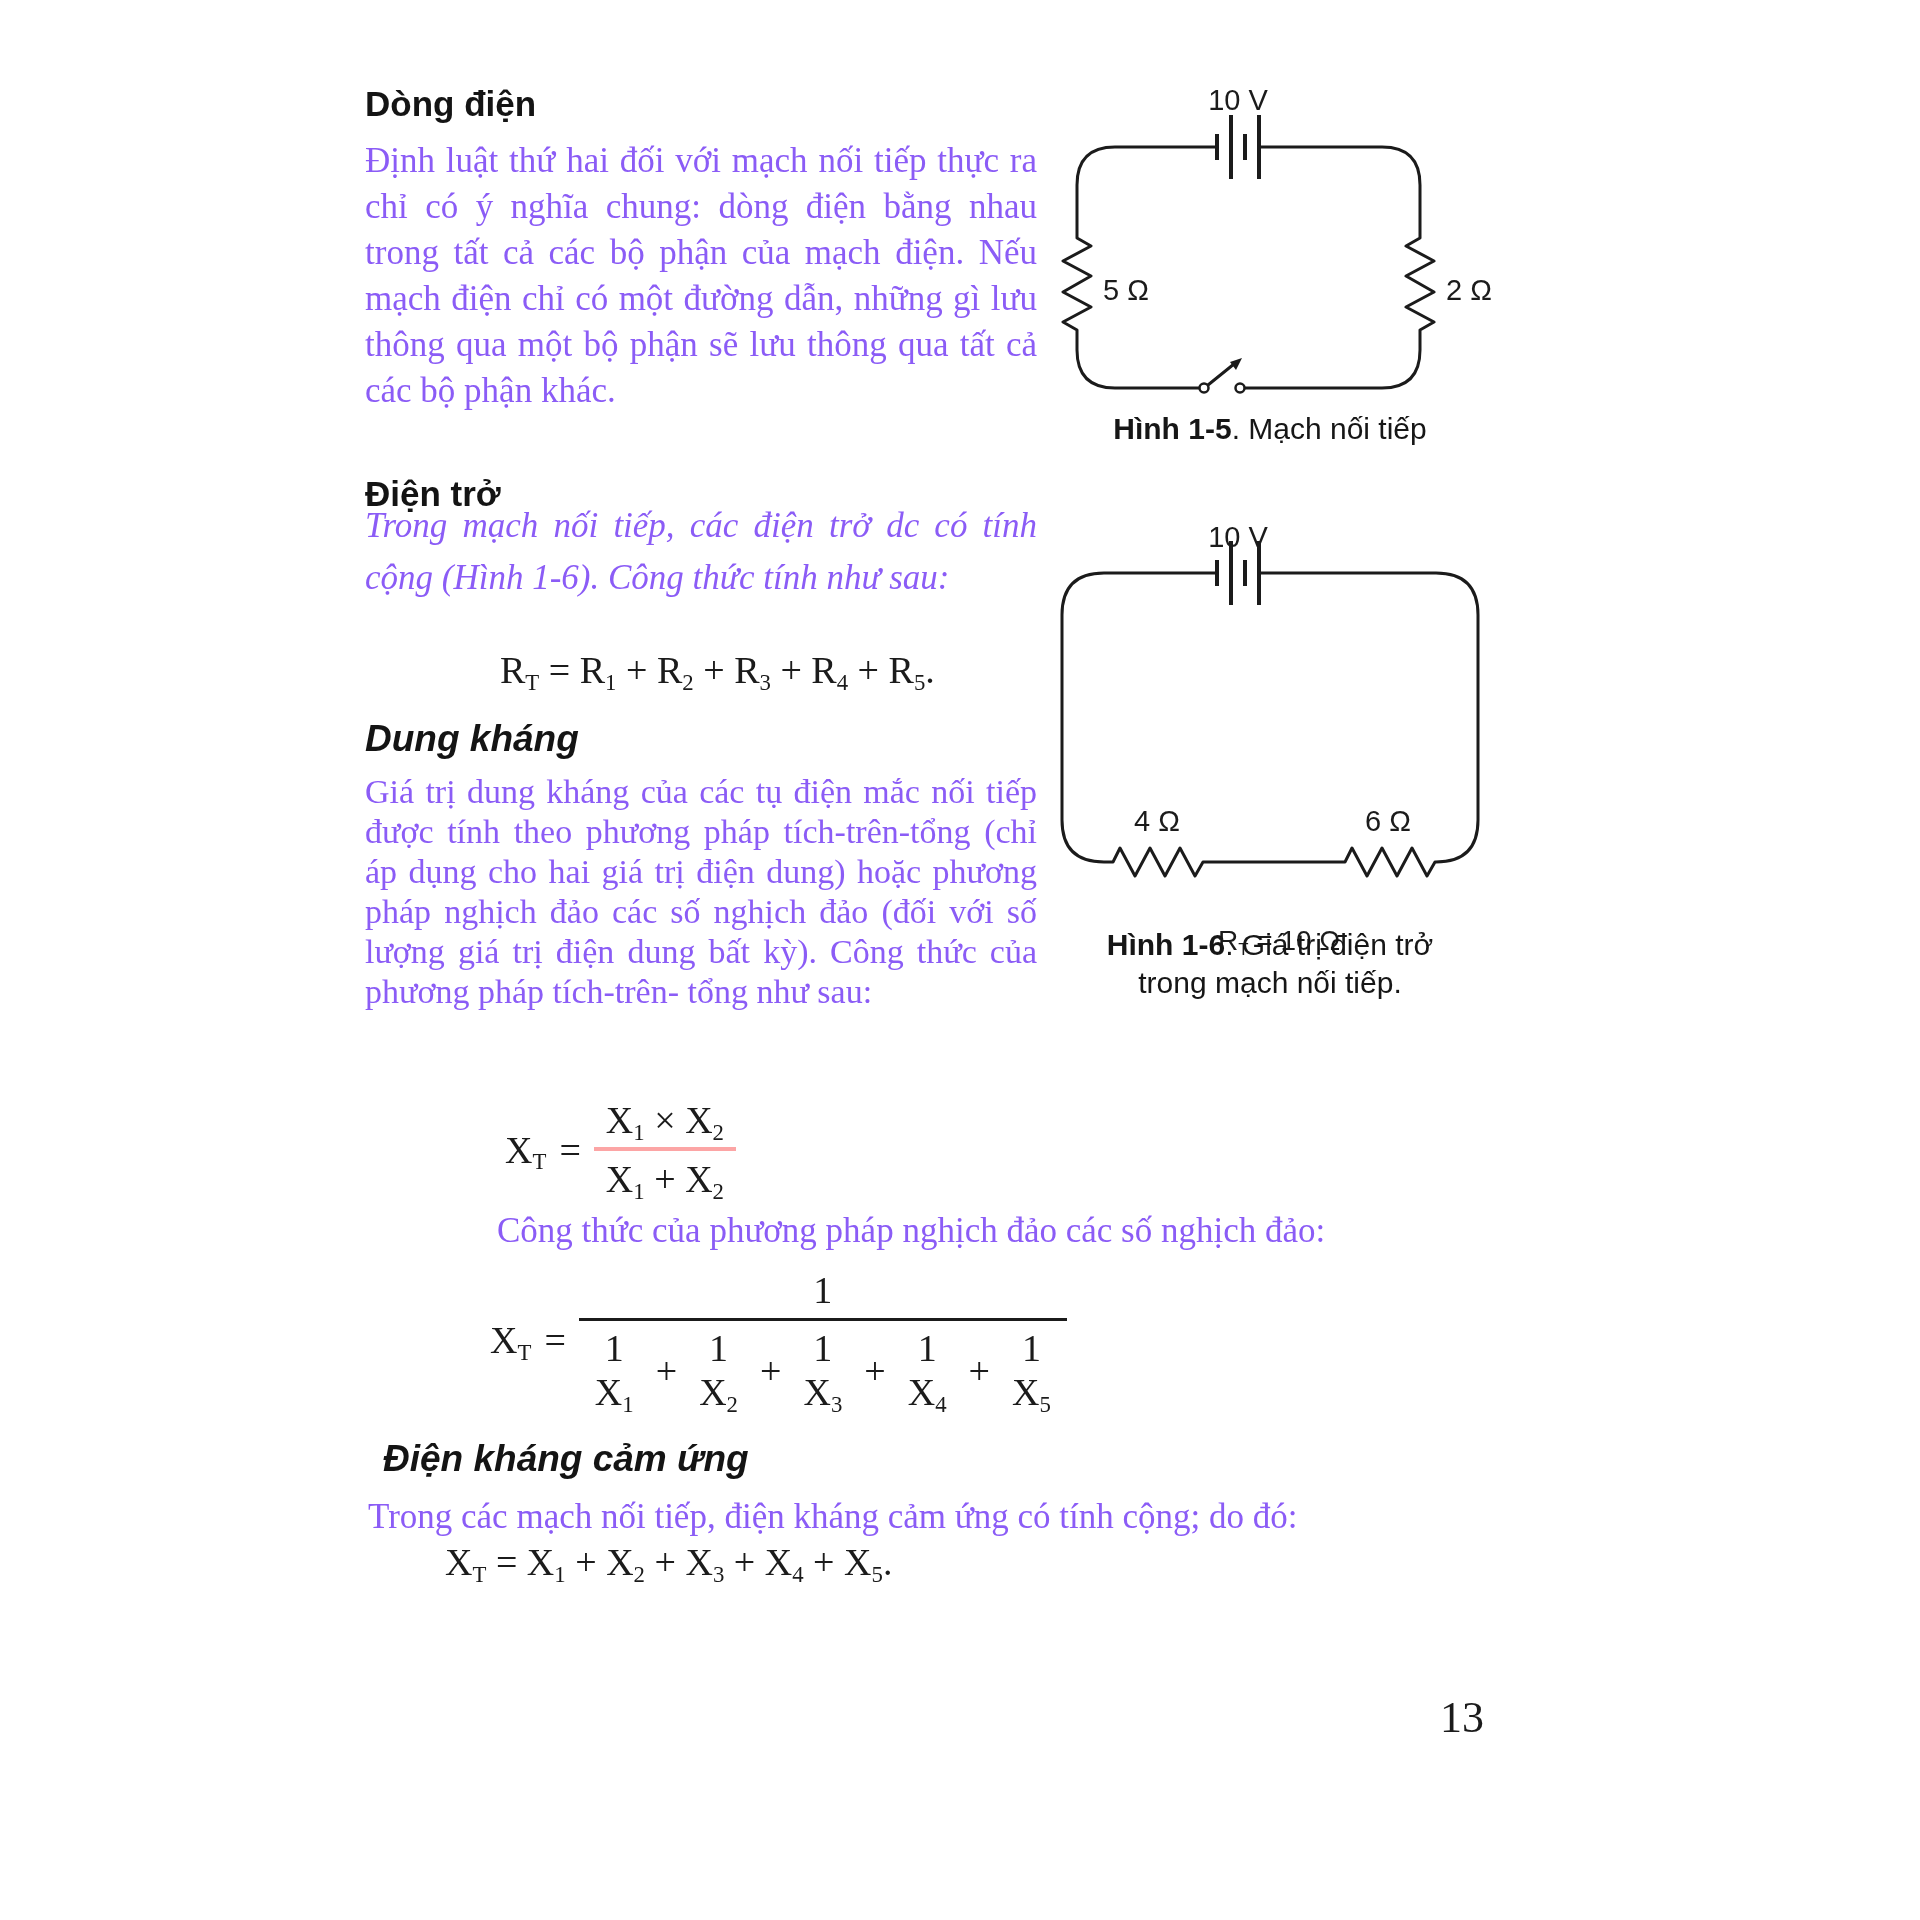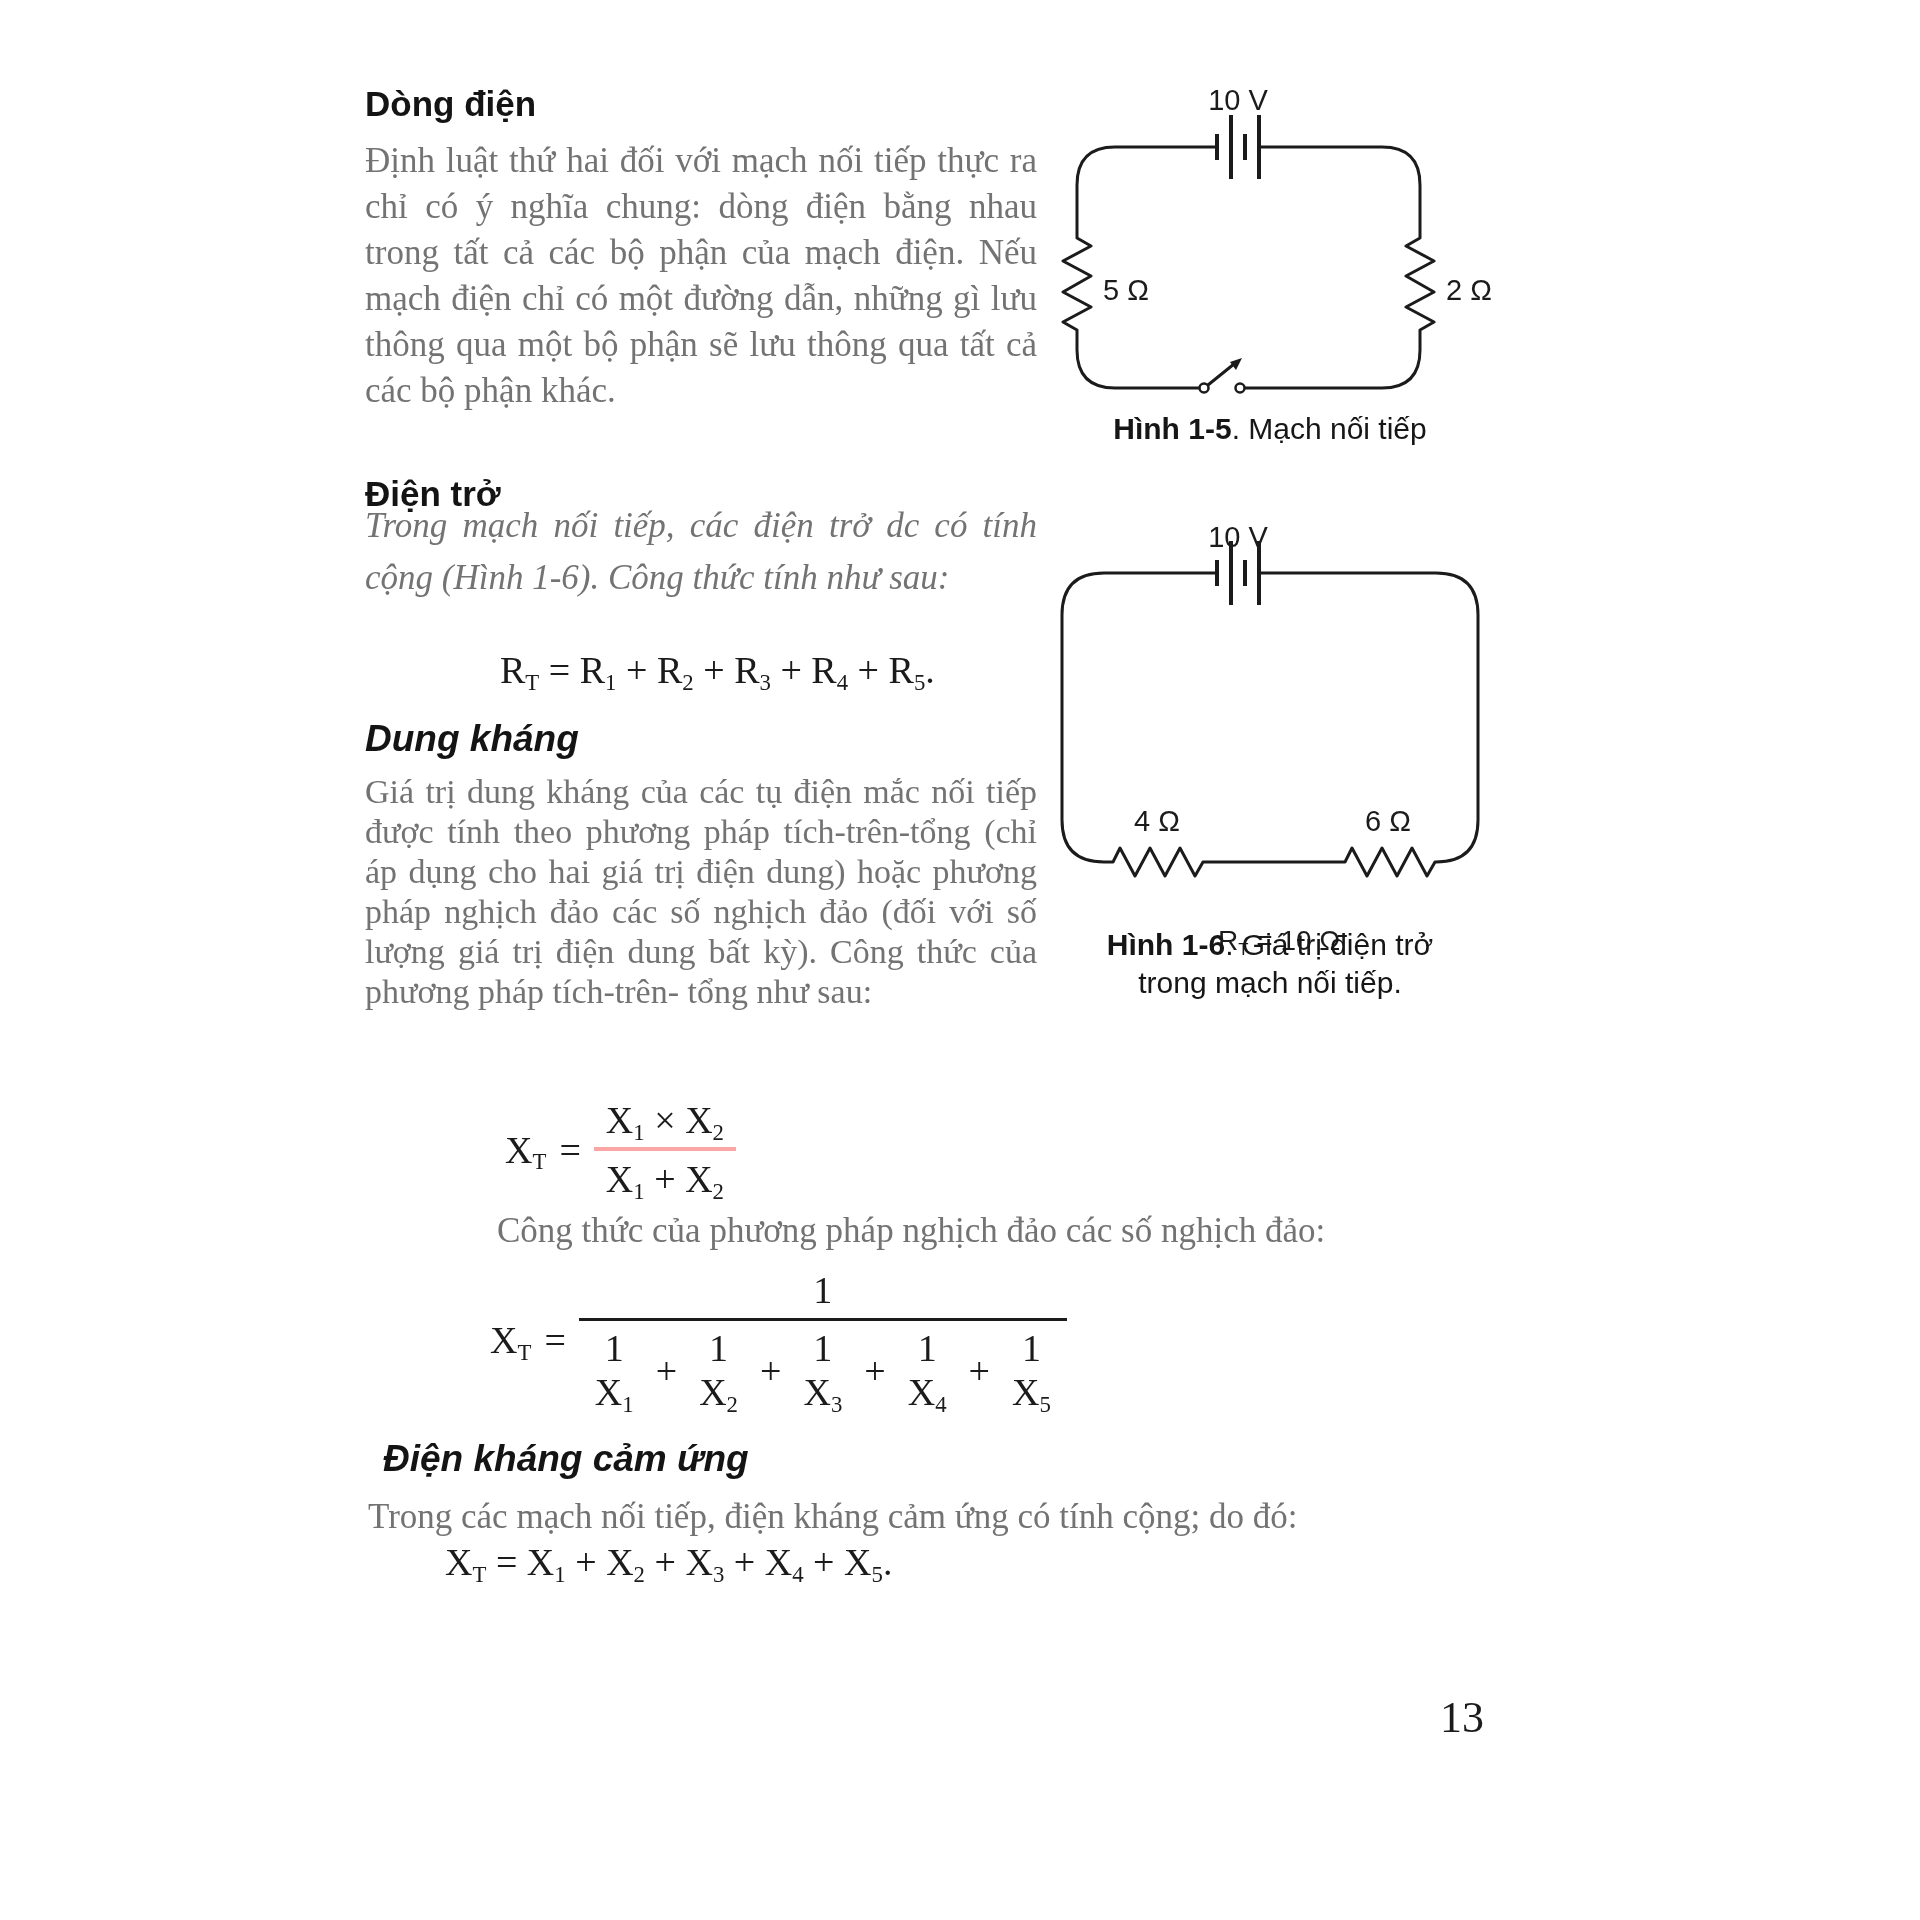--- a/index.html
+++ b/index.html
@@ -1,20 +1,20 @@
 <!DOCTYPE html>
 <html><head>
 <meta charset="utf-8">
 <style>
   html,body{margin:0;padding:0;background:#e8e8e8;}
   .page{position:relative;width:1920px;height:1920px;background:#ffffff;color:#1b1b1b;overflow:hidden;}
   .abs{position:absolute;}
   .heading{font-family:"Liberation Sans",sans-serif;font-weight:bold;font-size:35px;color:#141414;}
   .heading-italic{font-style:italic;font-size:37px;}
-  .body-text{font-family:"Liberation Serif",serif;font-size:35px;line-height:46px;text-align:justify;color:#737373;}
+  .body-text{font-family:"Liberation Serif",serif;font-size:35px;line-height:46px;text-align:justify;color:#8b5cf6;}
   .single-line{white-space:nowrap;text-align:left;}
   .formula-line{font-family:"Liberation Serif",serif;font-size:38px;color:#1b1b1b;}
   sub{font-size:0.6em;line-height:0;position:relative;top:0.3em;vertical-align:baseline;}
   .flexrow{display:flex;align-items:center;gap:13px;}
   .atom{white-space:nowrap;}
   .frac{display:inline-flex;flex-direction:column;align-items:center;}
   .frac .num{padding:0 12px 5px;white-space:nowrap;}
   .frac .den{border-top:4px solid #fca5a5;padding:6px 12px 0;white-space:nowrap;}
   .den-row{display:flex;align-items:center;gap:22px;border-top:3px solid #1b1b1b;padding:8px 16px 0;}
   .bf-num{padding:0 12px 6px;}

